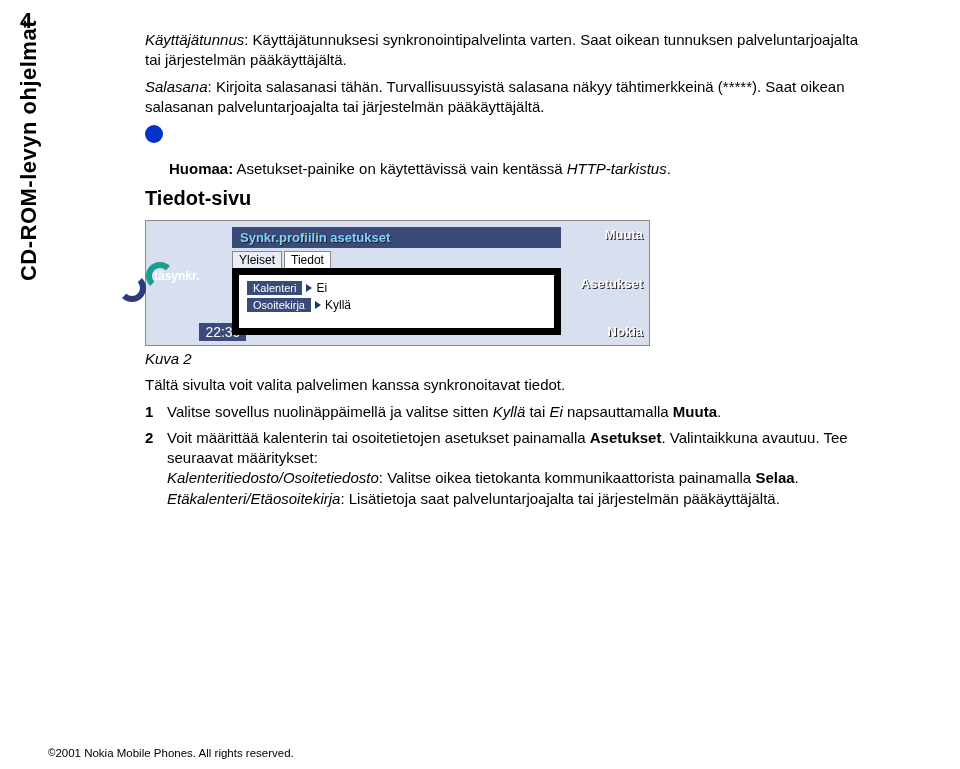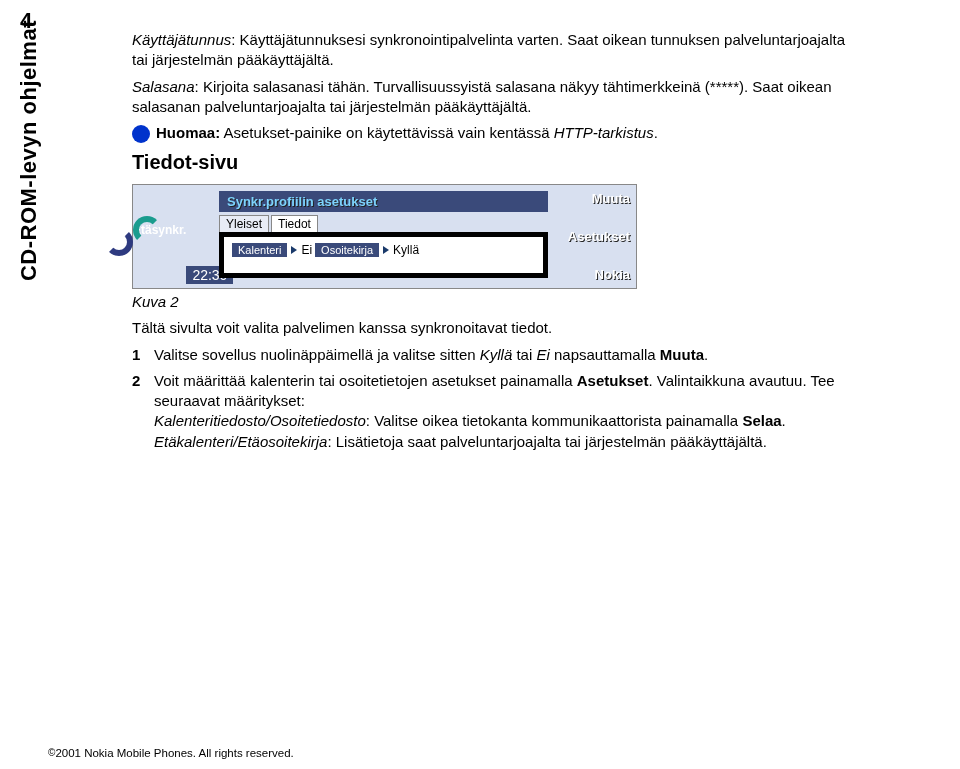--- a/index.html
+++ b/index.html
@@ -24,32 +24,32 @@
     top: 20px;
     left: 16px;
     writing-mode: vertical-rl;
     transform: rotate(180deg);
     font-size: 22px;
     font-weight: bold;
     letter-spacing: 0.5px;
   }
   .content {
     position: absolute;
-    left: 132px;
+    left: 145px;
     top: 30px;
     width: 720px;
   }
   .para { margin-bottom: 6px; line-height: 1.35; }
   .term { font-style: italic; }
   .note-line { display: flex; align-items: flex-start; margin-top: 6px; margin-bottom: 4px; }
   .bullet-icon {
     width: 18px; height: 18px; border-radius: 50%;
     background: #0033cc; flex: 0 0 18px; margin-right: 6px; margin-top: 2px;
   }
-  .note-text { line-height: 1.35; }
+  .note-text { line-height: 1.35; margin-top: 36px; }
   .bold { font-weight: bold; }
   .section-h { font-size: 20px; font-weight: bold; margin: 8px 0 10px 0; }
 
   
   .device-wrap { margin: 6px 0 4px 0; width: 505px; }
   .device {
     display: flex;
     border: 1px solid #888;
     background: #d8e0f0;
     font-size: 12px;
@@ -85,22 +85,22 @@
     background: #3a4a7a; color: #7dd3fc; font-weight: bold;
     padding: 3px 8px; text-shadow: 1px 1px 0 #222; font-size: 13px;
   }
   .tab-row { display:flex; gap:2px; margin-top:3px; }
   .tab {
     background:#fff; border:1px solid #888; border-bottom:none;
     padding:1px 6px; font-size:12px;
   }
   .tab.inactive { background:#e8ecf6; }
   .panel {
-    background:#fff; border:5px solid #000000; padding:6px 8px 16px 8px;
-    display:flex; gap:3px;
+    background:#fff; border:7px solid #000000; padding:6px 8px 16px 8px;
+    display:flex; flex-direction:column; gap:3px;
   }
   .opt-row { display:flex; align-items:center; gap:4px; }
   .chip {
     background:#3a4a7a; color:#fff; padding:1px 6px; font-size:11px;
   }
   .tri { width:0;height:0;border-top:4px solid transparent;border-bottom:4px solid transparent;border-left:6px solid #1a3a6a; }
   .dev-right {
     width: 82px; display:flex; flex-direction:column; justify-content:space-between;
     align-items:flex-end; padding:6px 6px;
   }

